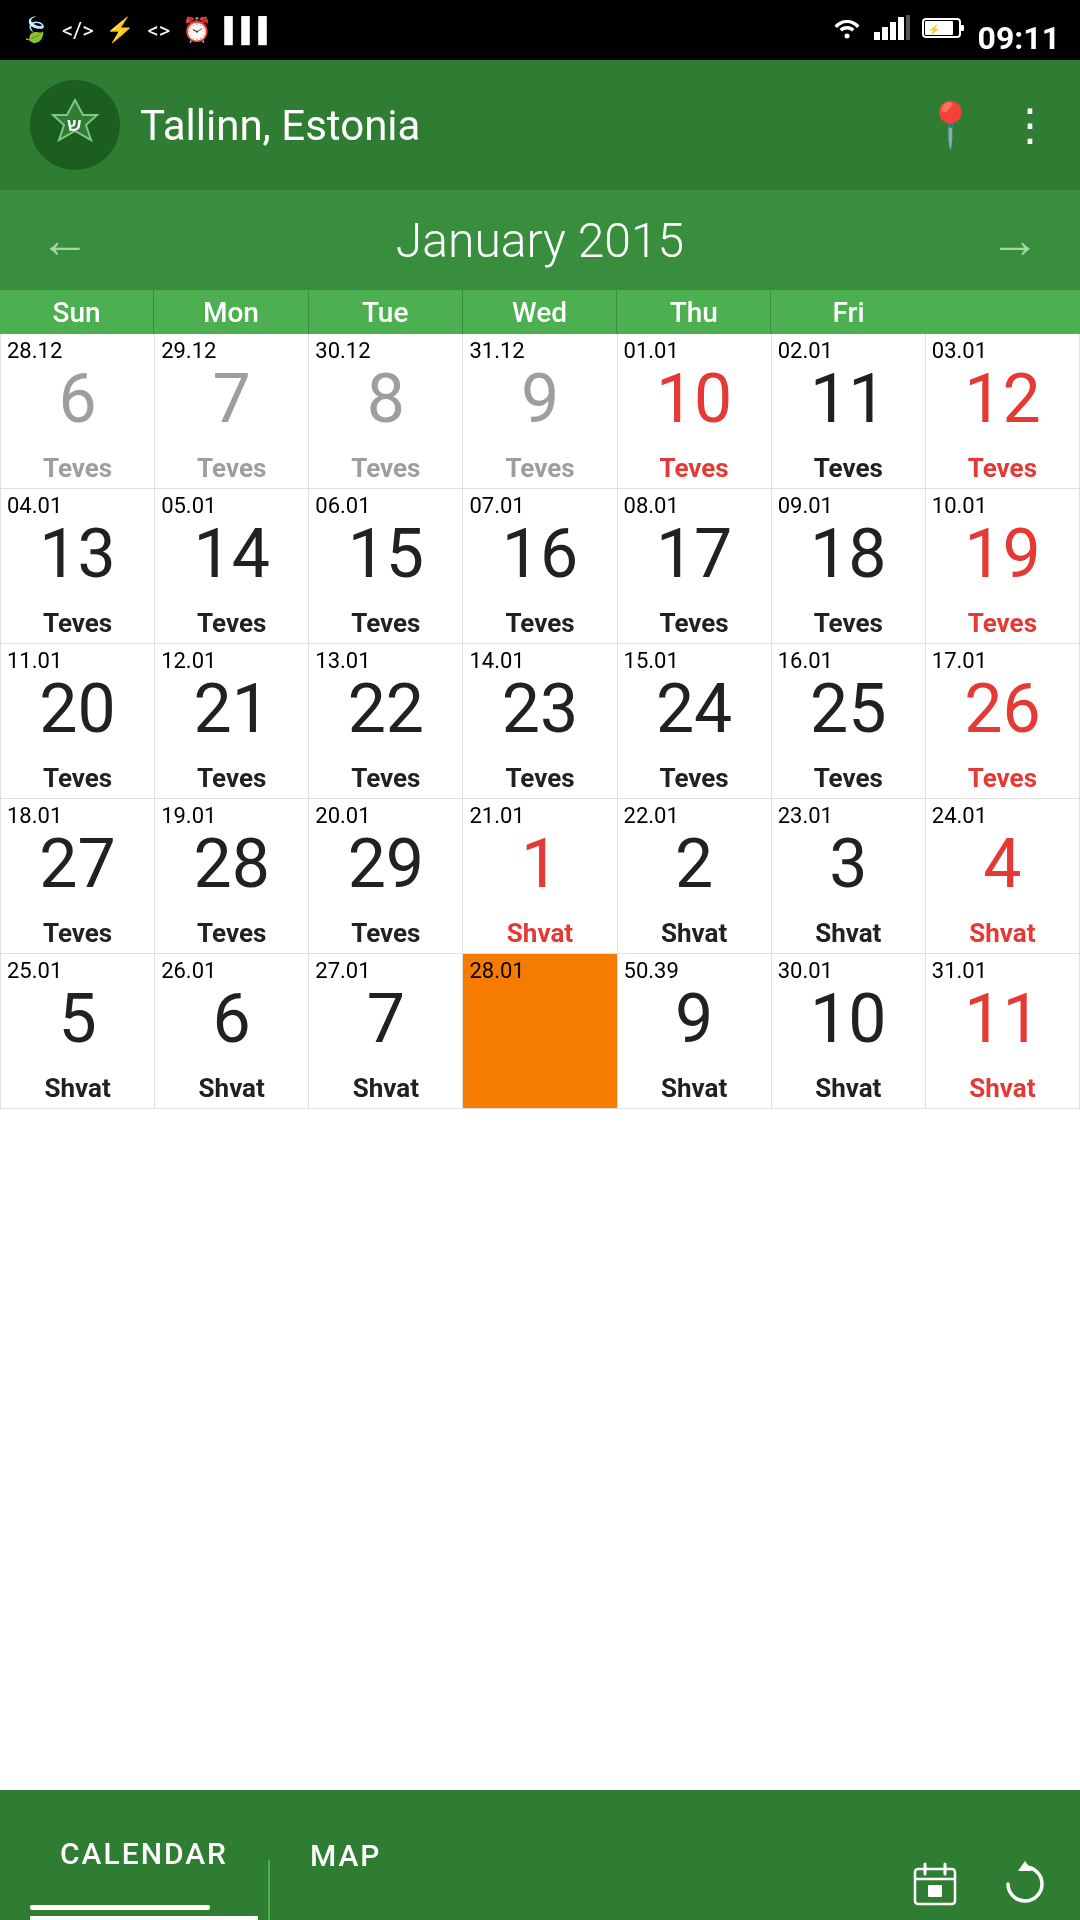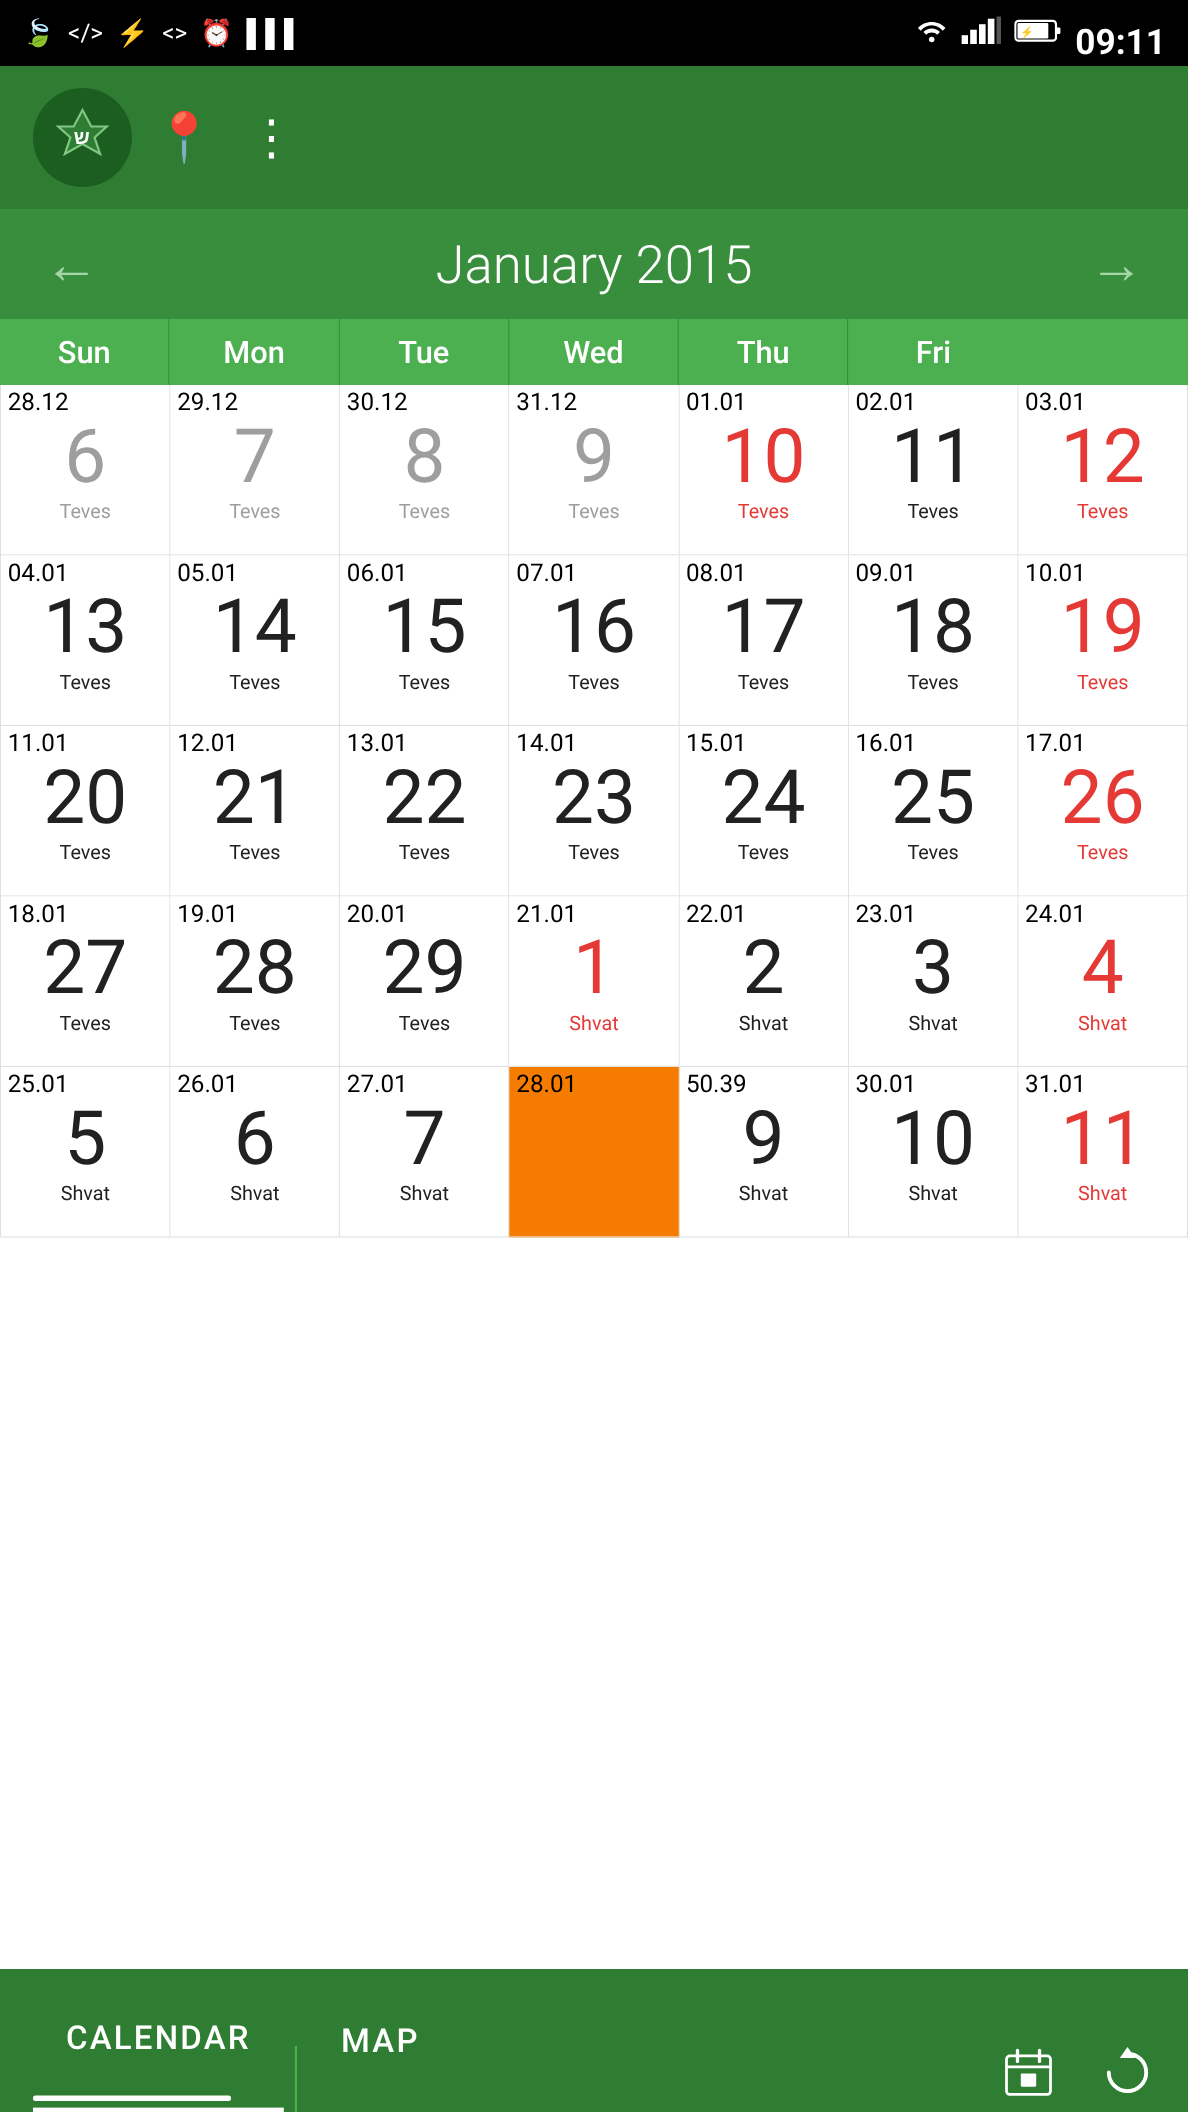--- a/index.html
+++ b/index.html
@@ -72,21 +72,21 @@
     #calendar-area {
       width: 100%;
       background: #fff;
     }
 
     
     #day-headers {
       display: grid;
       grid-template-columns: repeat(7, 1fr);
       background: #4caf50;
-      height: 60px;
+      height: 44px;
     }
     .day-header {
       display: flex;
       align-items: center;
       justify-content: center;
       color: #fff;
       font-size: 28px;
       font-weight: 500;
       border-right: 1px solid #388e3c;
     }
@@ -127,23 +127,24 @@
     .day-num {
       font-size: 68px;
       font-weight: 400;
       line-height: 1;
       color: #212121;
     }
     .day-num.red { color: #e53935; }
     .day-num.gray { color: #9e9e9e; }
     .day-num.today-color { color: #f57c00; }
     .hebrew-label {
-      font-size: 18px;
+      font-size: 26px;
       color: #212121;
-      margin-top: 6px;
+      margin-top: 20px;
+      font-weight: bold;
     }
     .hebrew-label.red { color: #e53935; }
     .hebrew-label.gray { color: #9e9e9e; }
     .hebrew-label.today-text { color: #f57c00; }
 
     
     #white-space {
       flex: 1;
       background: #fff;
       height: 390px;
@@ -242,20 +243,21 @@
 </div>
 
 <div id="header">
   <div id="app-logo">
     <svg viewBox="0 0 60 60" fill="none">
 
       <polygon points="30,5 38,20 52,20 41,30 46,45 30,36 14,45 19,30 8,20 22,20" fill="#2e7d32" stroke="#81c784" stroke-width="2"></polygon>
       <text x="22" y="36" font-size="18" fill="white" font-weight="bold">ש</text>
     </svg>
   </div>
+  <span id="location-text">Tallinn, Estonia</span>
   <div class="header-icons">
     <span style="color:#fff; font-size:44px; cursor:pointer;">📍</span>
     <span style="color:#fff; font-size:44px; cursor:pointer; letter-spacing:-2px;">⋮</span>
   </div>
 </div>
 
 <div id="nav-bar">
   <span class="nav-arrow">←</span>
   <span id="month-title">January 2015</span>
   <span class="nav-arrow">→</span>

